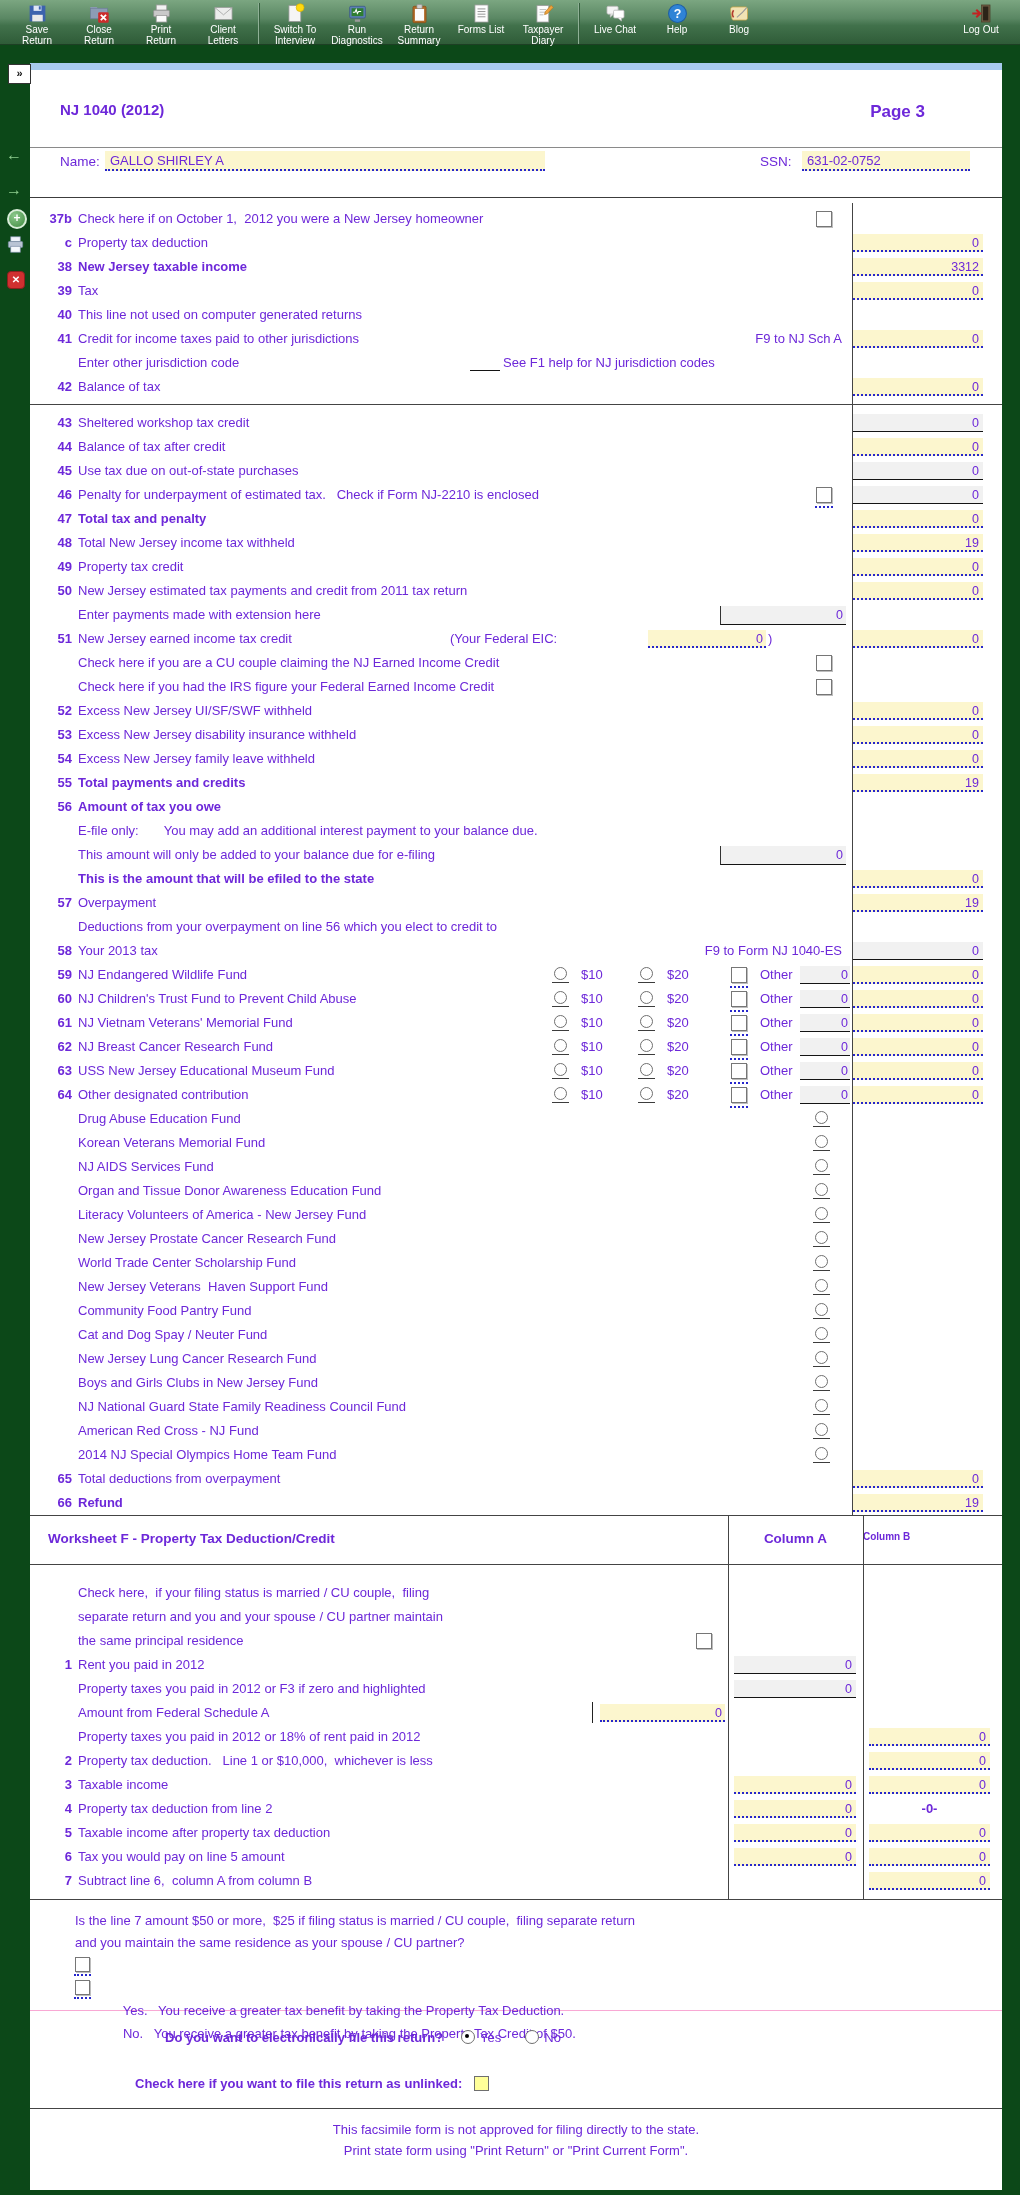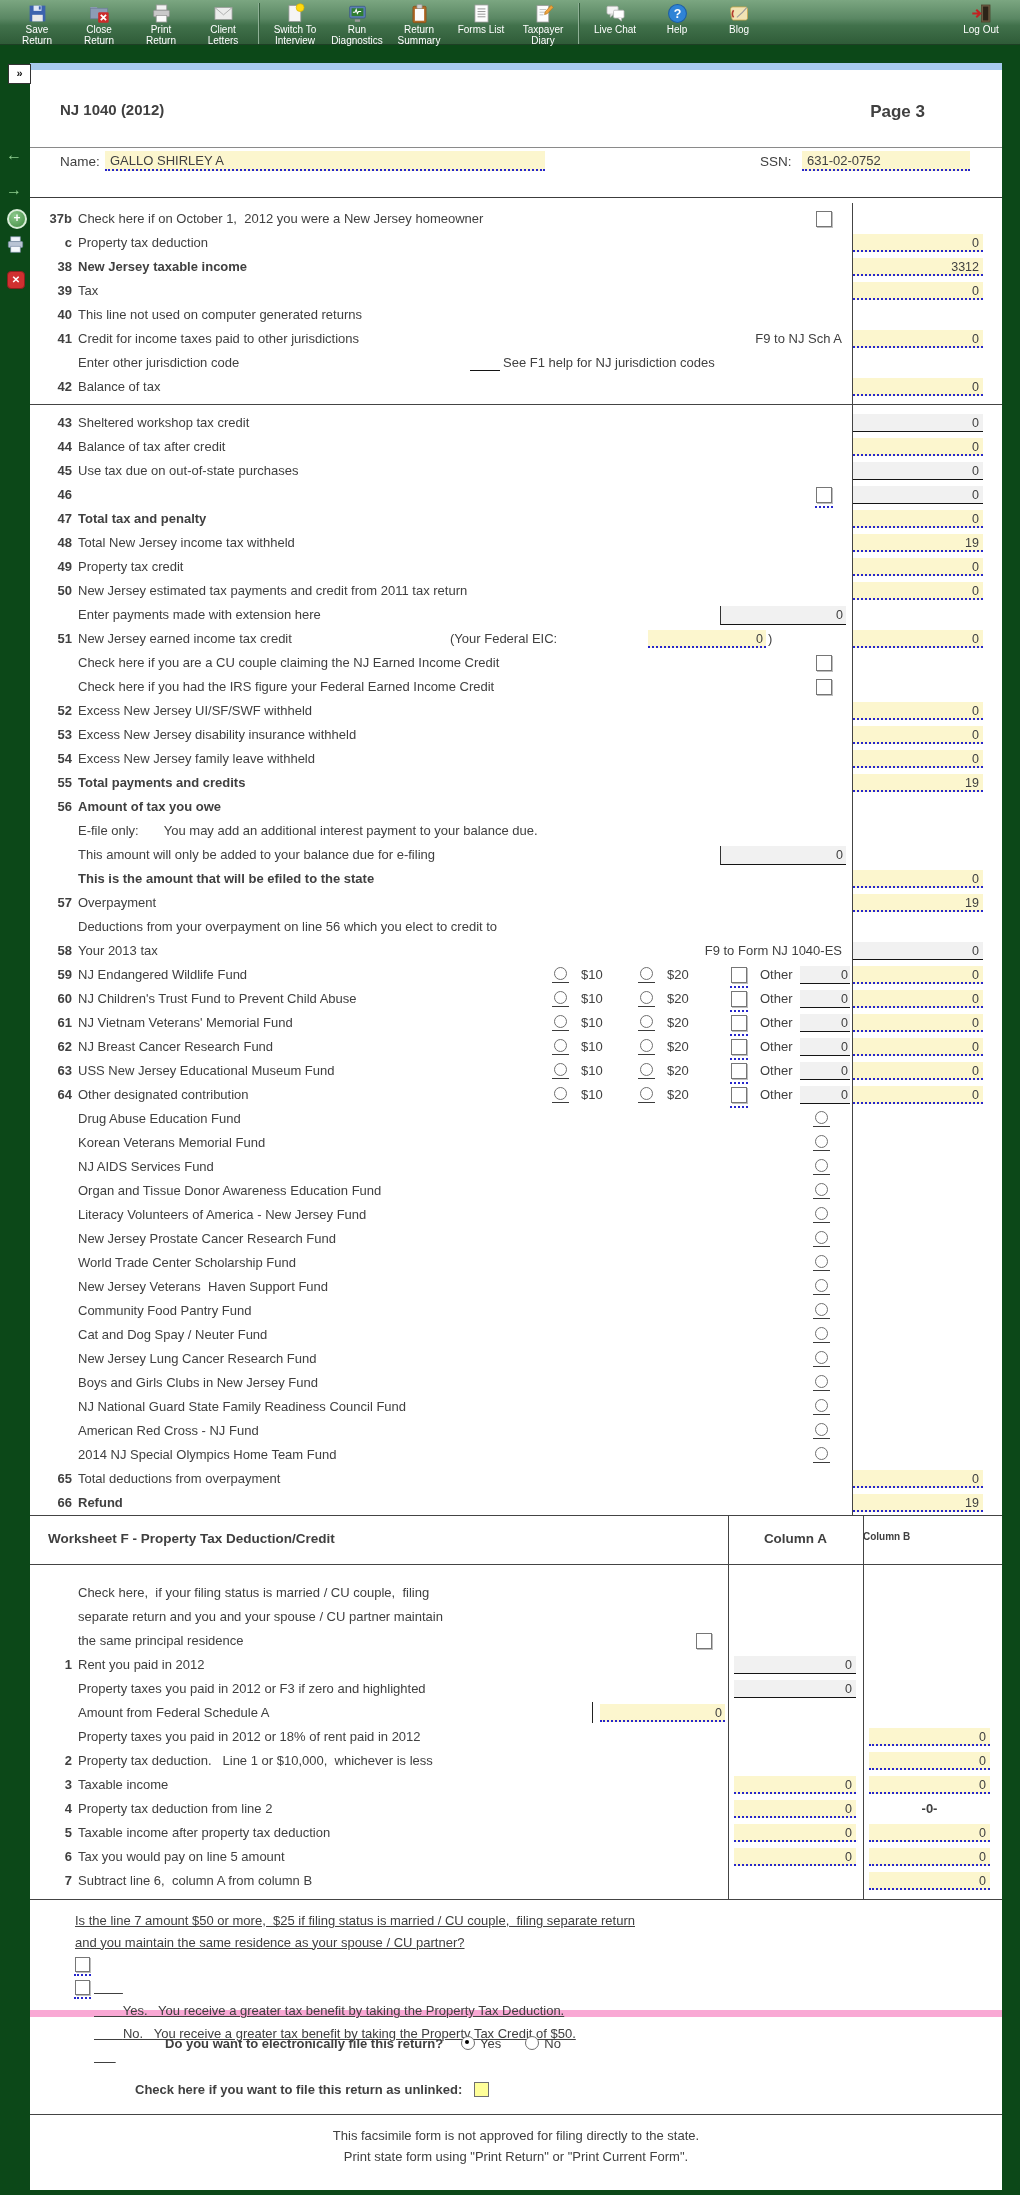--- a/index.html
+++ b/index.html
@@ -19,21 +19,21 @@
   .rail-tab{position:absolute;left:8px;top:64px;width:21px;height:18px;background:#fff;border:1px solid #333;
     font-size:11px;font-weight:bold;text-align:center;line-height:17px;z-index:6;color:#111;}
   .rail-arrow{position:absolute;left:6px;color:#8fce8f;font-size:16px;font-weight:bold;line-height:14px;}
   .rail-add{position:absolute;left:7px;top:164px;width:16px;height:16px;border-radius:50%;
     background:radial-gradient(circle at 35% 30%,#8cc98c,#3f8a3f);border:2px solid #d9eed9;color:#fff;
     font-size:12px;font-weight:bold;text-align:center;line-height:15px;box-sizing:content-box;}
   .rail-print{position:absolute;left:6px;top:190px;width:19px;height:19px;}
   .rail-del{position:absolute;left:7px;top:226px;width:16px;height:16px;border-radius:4px;background:#d03030;
     border:1px solid #8c1f1f;color:#fff;font-size:10px;font-weight:bold;text-align:center;line-height:16px;}
   
-  .form-page{position:absolute;left:30px;top:63px;width:972px;height:2127px;background:#fff;color:#404040;}
+  .form-page{position:absolute;left:30px;top:63px;width:972px;height:2127px;background:#fff;color:#6d28d9;}
   .blue-strip{position:absolute;left:0;top:0;right:0;height:7px;background:#a8cbee;}
   .f-title{position:absolute;left:30px;top:38px;font-size:15px;font-weight:bold;}
   .f-page{position:absolute;right:77px;top:39px;font-size:17px;font-weight:bold;}
   .hr1{position:absolute;left:0;right:0;top:84px;border-top:1px solid #8a8a8a;}
   .n-lbl{position:absolute;left:30px;top:88px;height:22px;line-height:22px;font-size:13.5px;}
   .n-field{position:absolute;left:75px;top:88px;width:440px;height:20px;line-height:20px;background:#fcf6ce;
     border-bottom:2px dotted #2626cc;padding-left:5px;font-size:13px;box-sizing:border-box;}
   .s-lbl{position:absolute;left:730px;top:88px;height:22px;line-height:22px;font-size:13.5px;}
   .s-field{position:absolute;left:772px;top:88px;width:168px;height:20px;line-height:20px;background:#fcf6ce;
     border-bottom:2px dotted #2626cc;padding-left:5px;font-size:13px;box-sizing:border-box;}
@@ -88,21 +88,21 @@
     border-bottom:2px dotted #2626cc;text-align:right;padding-right:3px;box-sizing:border-box;font-size:12.5px;}
   .wa{position:absolute;left:704px;width:122px;top:3px;height:18px;line-height:18px;text-align:right;
     padding-right:4px;box-sizing:border-box;font-size:12.5px;}
   .wb{position:absolute;left:839px;width:121px;top:3px;height:18px;line-height:18px;text-align:right;
     padding-right:4px;box-sizing:border-box;font-size:12.5px;}
   .wa.y,.wb.y{background:#fcf6ce;border-bottom:2px dotted #2626cc;}
   .wa.g,.wb.g{background:#f1f1f1;border-bottom:1px solid #141414;}
   .wbt{position:absolute;left:839px;width:121px;text-align:center;font-weight:bold;}
   
   .footer{position:absolute;left:0;top:1835px;width:972px;}
-  .f-q{padding:12px 0 11px 45px;border-bottom:7px solid #f9a8d4;font-size:13px;text-decoration:underline;}
+  .f-q{padding:12px 0 11px 45px;border-bottom:1px solid #f9a8d4;font-size:13px;}
   .fq-line{height:21.5px;line-height:21.5px;white-space:pre;}
   .fq-opt{position:relative;height:23px;line-height:23px;padding-left:19px;white-space:pre;}
   .ichk{position:absolute;left:0;top:4px;width:13px;height:13px;background:#fff;border:1px solid #767676;
     box-shadow:1px 1px 0 #bdbdbd;}
   .ichk::after{content:'';position:absolute;left:-2px;right:-2px;bottom:-5px;border-bottom:2px dotted #2626cc;}
   .f-efile{position:relative;height:97px;border-bottom:1px solid #444;font-size:13px;}
   .ef-row{position:absolute;left:135px;top:15px;height:22px;display:flex;align-items:center;}
   .ef-q{font-weight:bold;margin-right:18px;}
   .fradio{width:12px;height:12px;border:1px solid #6f6f6f;border-radius:50%;background:#fff;position:relative;
     display:inline-block;margin-right:5px;}
@@ -310,20 +310,21 @@
         <span class="lbl"><span>Balance of tax after credit</span></span>
         <span class="val y">0</span>
       </div>
       <div class="row">
         <span class="num">45</span>
         <span class="lbl"><span>Use tax due on out-of-state purchases</span></span>
         <span class="val g">0</span>
       </div>
       <div class="row">
         <span class="num">46</span>
+        <span class="lbl"><span>Penalty for underpayment of estimated tax.   Check if Form NJ-2210 is enclosed</span></span>
         <span class="chk dot"></span>
         <span class="val g">0</span>
       </div>
       <div class="row">
         <span class="num">47</span>
         <span class="lbl b"><span>Total tax and penalty</span></span>
         <span class="val y">0</span>
       </div>
       <div class="row">
         <span class="num">48</span>

